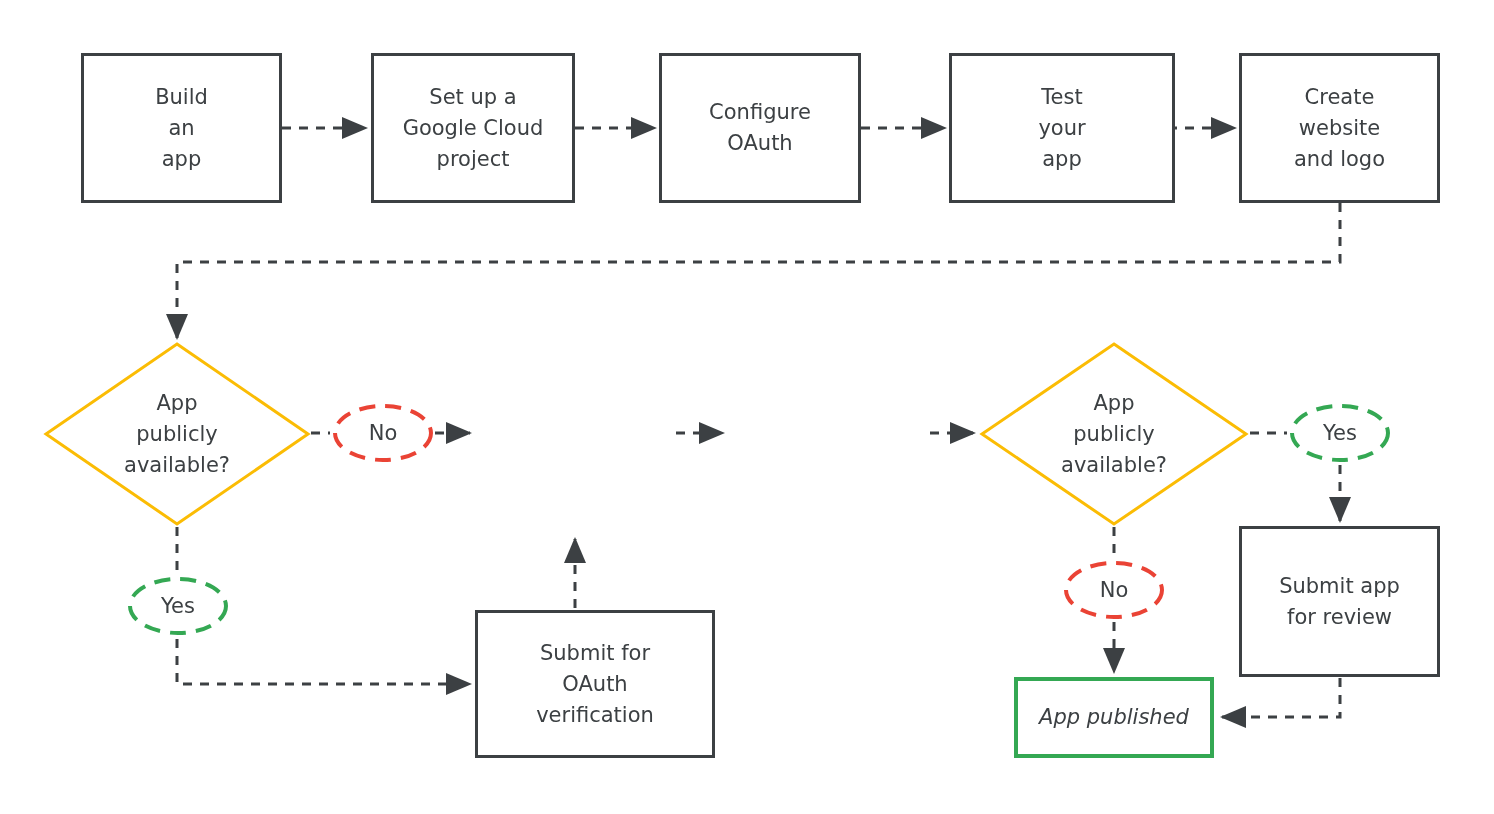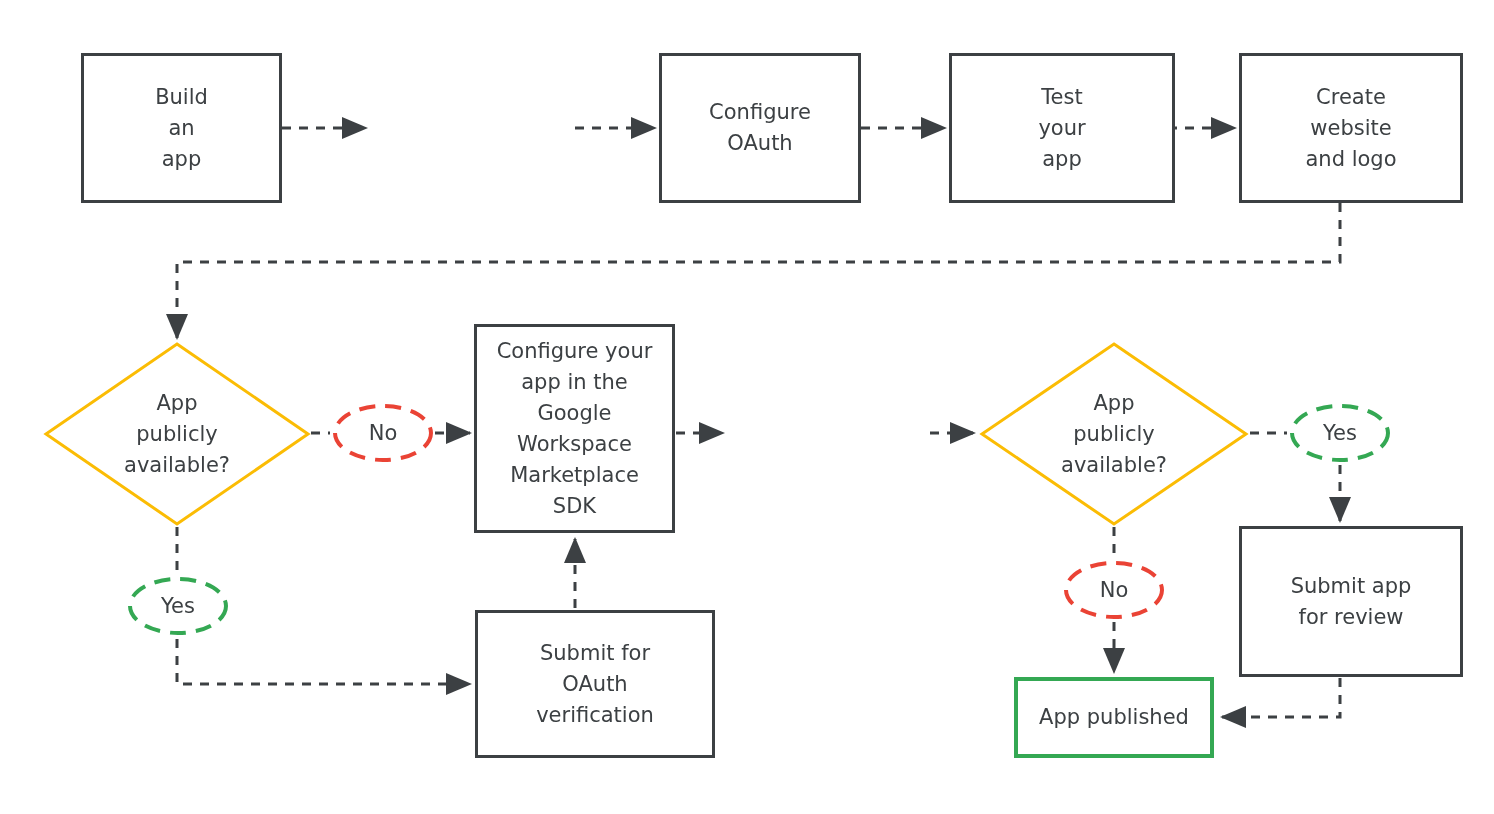--- a/index.html
+++ b/index.html
@@ -45,20 +45,21 @@
     line-height:31px;
     color:var(--c-text);
   }
   .rect{
     background:var(--c-bg);
     border:3px solid var(--c-outline);
   }
   .published{
     background:var(--c-bg);
     border:4px solid var(--c-published);
+    font-style:italic;
   }
   .diamond .shape,.oval .shape{
     position:absolute;left:0;top:0;width:100%;height:100%;
   }
   .diamond .label,.oval .label{position:relative;z-index:1;}
   .diamond-poly{
     fill:var(--c-bg);
     stroke:var(--c-decision);
     stroke-width:3;
   }
@@ -107,33 +108,38 @@
 
     <path class="edge" d="M1340,678 L1340,717 L1222,717" marker-end="url(#arrow)"></path>
   </svg>
 
   <div class="node rect" style="left:81px;top:53px;width:201px;height:150px">
     <div class="label">Build
 an
 app</div>
   </div>
 
+  <div class="node rect" style="left:371px;top:53px;width:204px;height:150px">
+    <div class="label">Set up a
+Google Cloud
+project</div>
+  </div>
 
   <div class="node rect" style="left:659px;top:53px;width:202px;height:150px">
     <div class="label">Configure
 OAuth</div>
   </div>
 
   <div class="node rect" style="left:949px;top:53px;width:226px;height:150px">
     <div class="label">Test
 your
 app</div>
   </div>
 
-  <div class="node rect" style="left:1239px;top:53px;width:224px;height:150px">
+  <div class="node rect" style="left:1239px;top:53px;width:201px;height:150px">
     <div class="label">Create
 website
 and logo</div>
   </div>
 
   <div class="node diamond" style="left:43px;top:342px;width:268px;height:184px">
     <svg class="shape" width="268" height="184" viewBox="0 0 268 184">
       <polygon class="diamond-poly" points="134,2 265,92 134,182 3,92"></polygon>
     </svg>
     <div class="label">App
@@ -141,28 +147,20 @@
 available?</div>
   </div>
 
   <div class="node oval oval-no" style="left:331px;top:402px;width:104px;height:62px">
     <svg class="shape" width="104" height="62" viewBox="0 0 104 62">
       <ellipse class="oval-ellipse" cx="52" cy="31" rx="48" ry="27"></ellipse>
     </svg>
     <div class="label">No</div>
   </div>
 
-  <div class="node rect" style="left:474px;top:324px;width:201px;height:209px">
-    <div class="label">Configure your
-app in the
-Google
-Workspace
-Marketplace
-SDK</div>
-  </div>
 
 
   <div class="node diamond" style="left:979px;top:342px;width:270px;height:184px">
     <svg class="shape" width="270" height="184" viewBox="0 0 270 184">
       <polygon class="diamond-poly" points="135,2 267,92 135,182 3,92"></polygon>
     </svg>
     <div class="label">App
 publicly
 available?</div>
   </div>
@@ -187,21 +185,21 @@
 verification</div>
   </div>
 
   <div class="node oval oval-no" style="left:1062px;top:559px;width:104px;height:62px">
     <svg class="shape" width="104" height="62" viewBox="0 0 104 62">
       <ellipse class="oval-ellipse" cx="52" cy="31" rx="48" ry="27"></ellipse>
     </svg>
     <div class="label">No</div>
   </div>
 
-  <div class="node rect" style="left:1239px;top:526px;width:224px;height:151px">
+  <div class="node rect" style="left:1239px;top:526px;width:201px;height:151px">
     <div class="label">Submit app
 for review</div>
   </div>
 
   <div class="node published" style="left:1014px;top:677px;width:200px;height:81px">
     <div class="label">App published</div>
   </div>
 
 </div>
 

